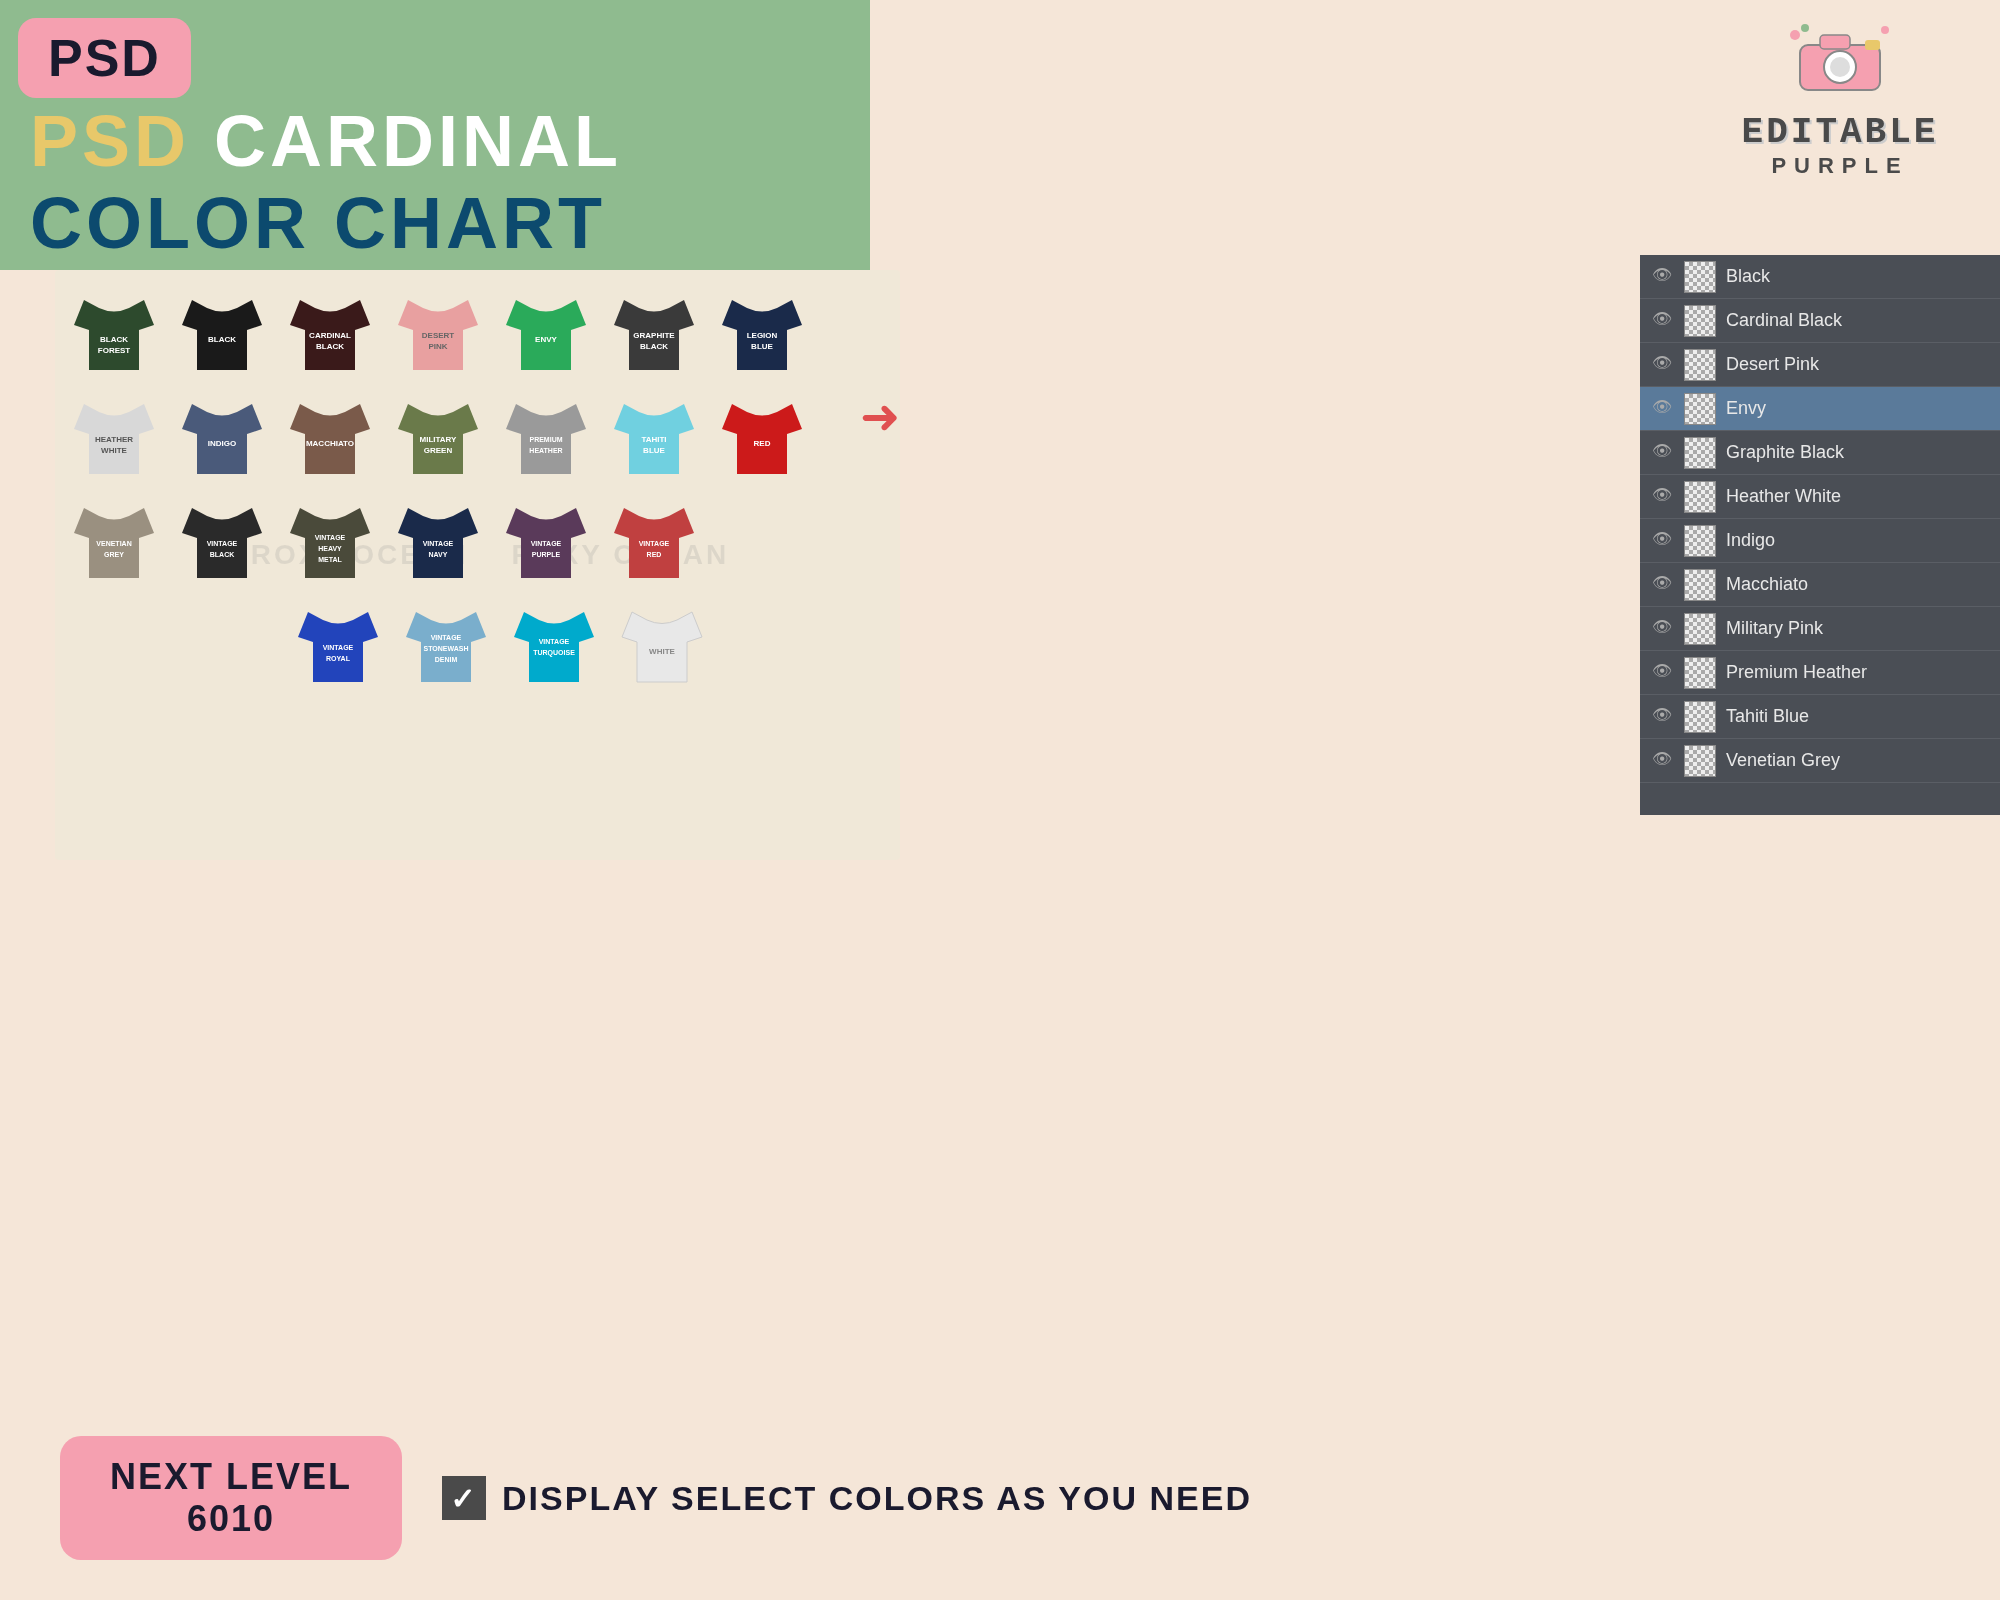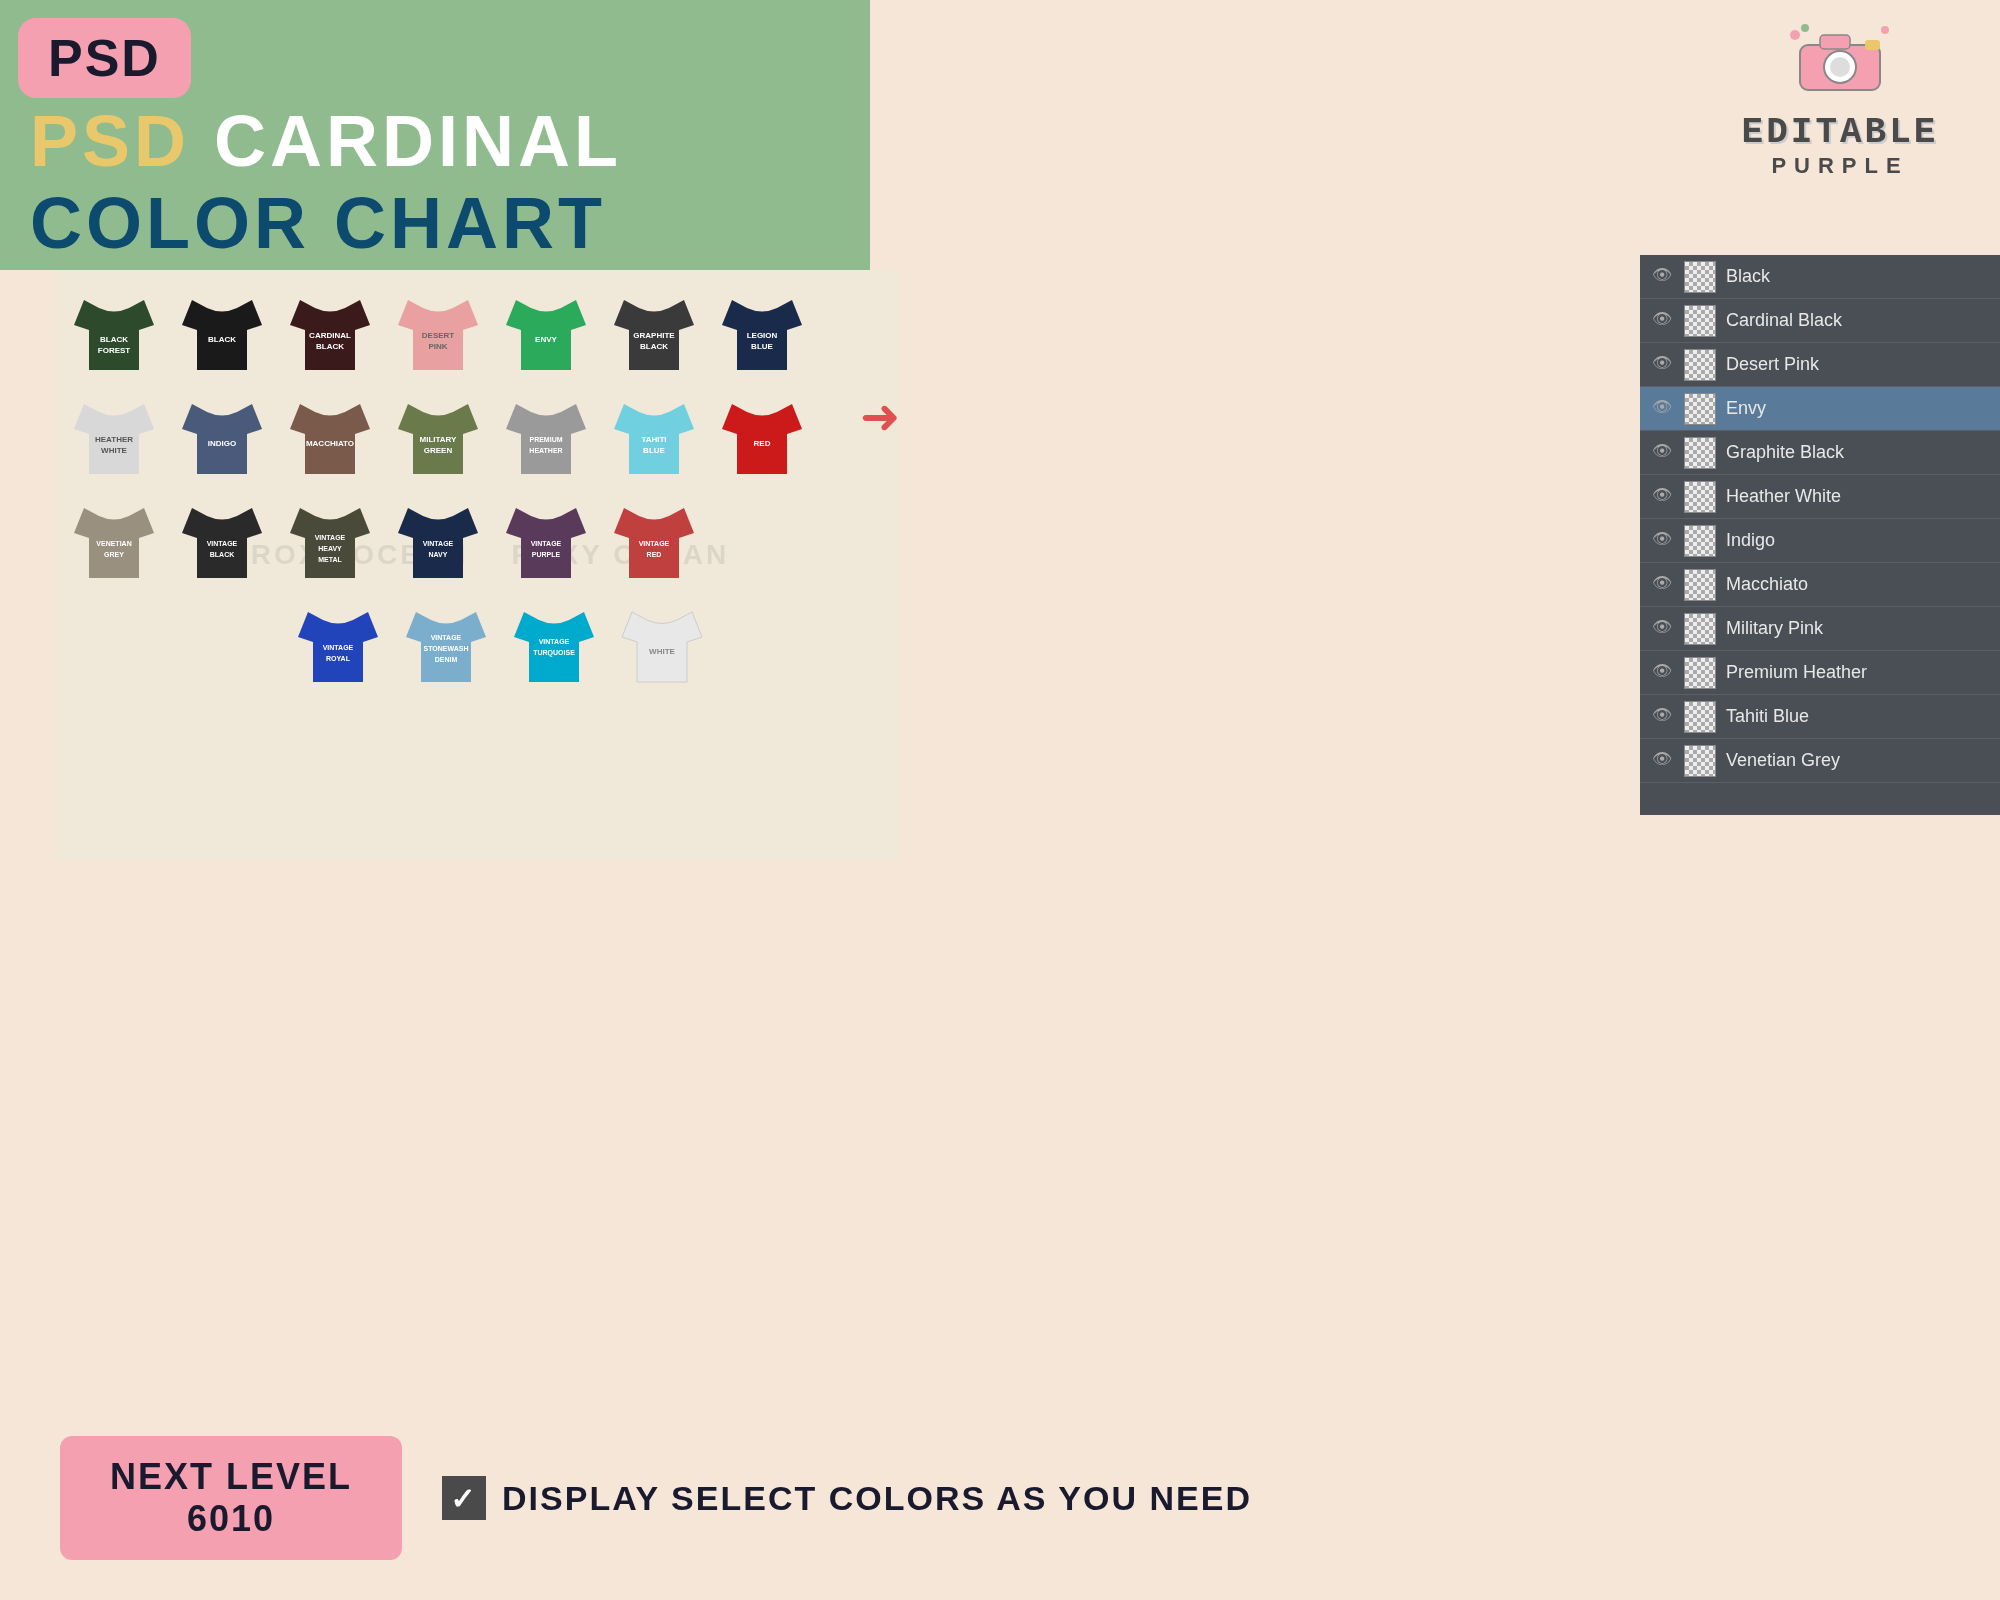--- a/index.html
+++ b/index.html
@@ -181,21 +181,21 @@
       left: 60px;
       right: 60px;
       display: flex;
       align-items: center;
       gap: 40px;
       z-index: 10;
     }
 
     .next-level-badge {
       background: #f5a0b0;
-      border-radius: 12px;
+      border-radius: 21px;
       padding: 20px 50px;
       text-align: center;
       min-width: 280px;
     }
 
     .next-level-text {
       font-size: 36px;
       font-weight: 900;
       color: #1a1a2e;
       text-transform: uppercase;

